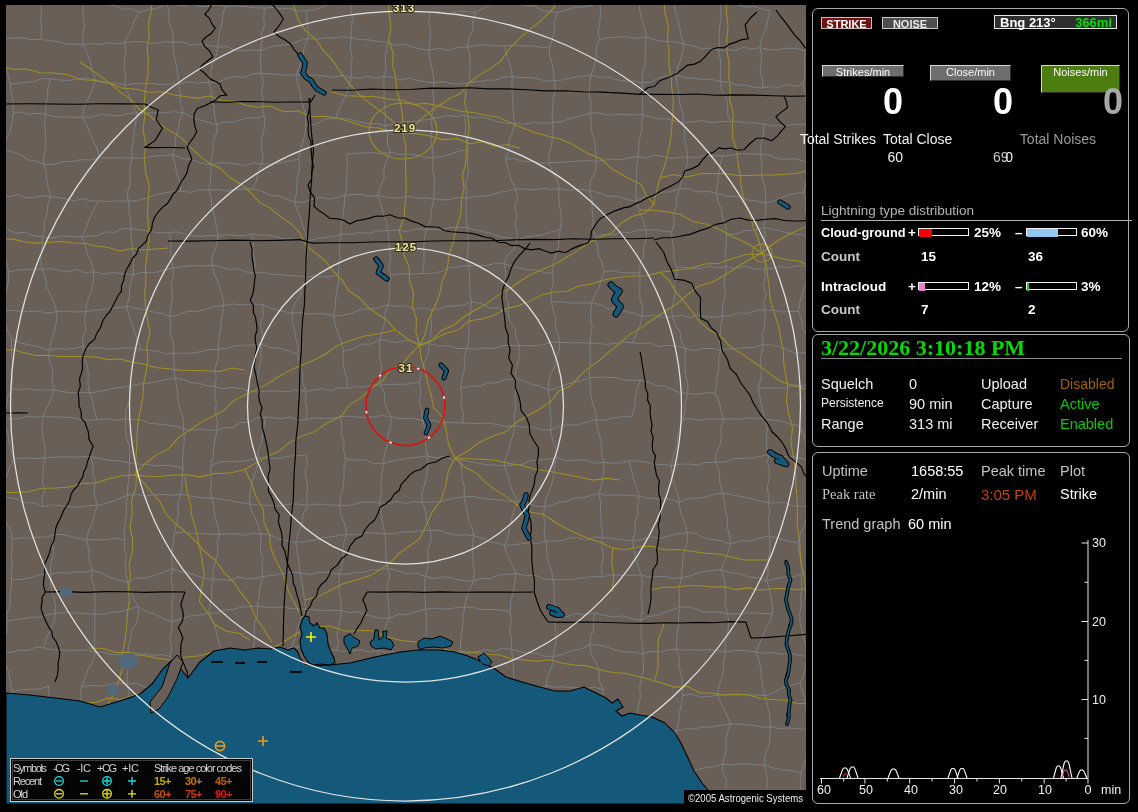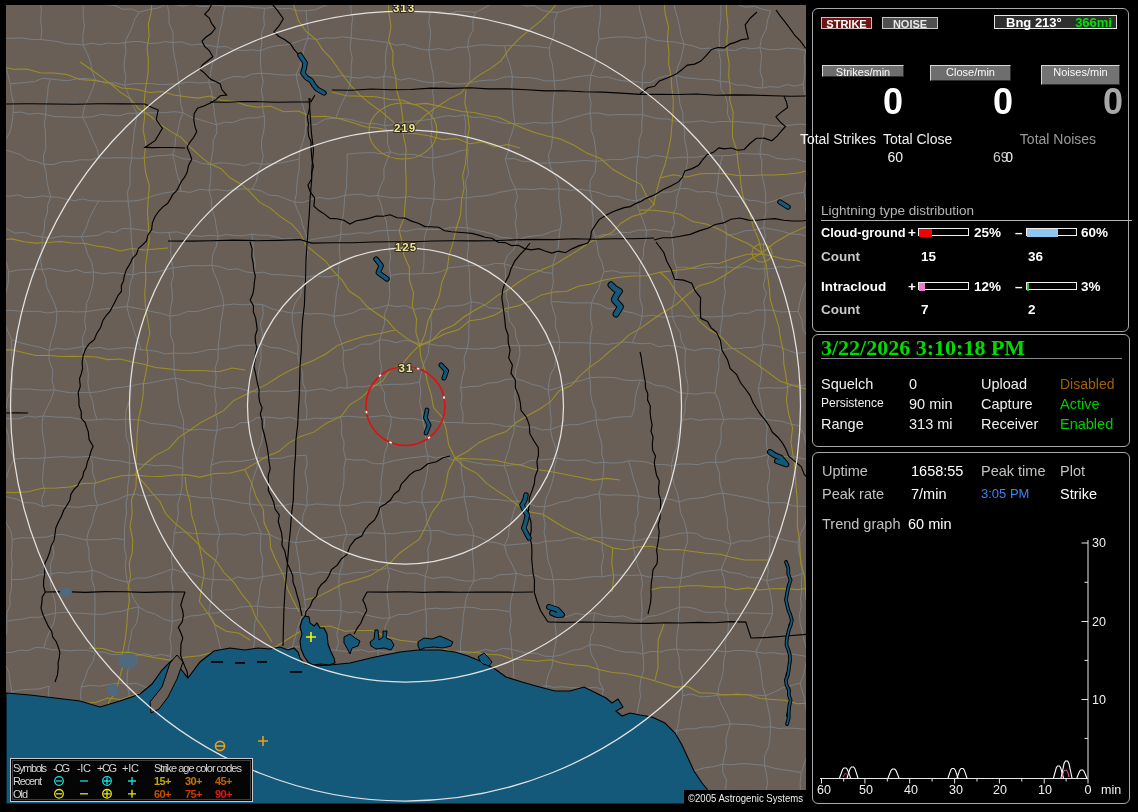--- a/index.html
+++ b/index.html
@@ -943,24 +943,24 @@
       <text x="215" y="797.5" fill="#e41414" textLength="17.5">90+</text>
     </g>
 <rect x="684" y="790" width="123" height="16" fill="#000"></rect>
 <text x="688" y="802" font-family="Liberation Sans, sans-serif" font-size="10.5" fill="#f0f0f0" textLength="115" lengthAdjust="spacingAndGlyphs">©2005 Astrogenic Systems</text>
   </svg>
 <div style="position:absolute;left:812px;top:8px;width:317px;height:324px;border:1px solid #a8a8a8;border-radius:6px"></div>
 <div style="position:absolute;left:812px;top:334px;width:318px;height:113px;border:1px solid #a8a8a8;border-radius:6px"></div>
 <div style="position:absolute;left:812px;top:452px;width:318px;height:352px;border:1px solid #a8a8a8;border-radius:6px"></div>
 <div style="position:absolute;left:821px;top:17px;width:51px;height:12px;background:#6e1212;border:1px solid #c8bcbc;color:#fff;font-family:'Liberation Sans',sans-serif;font-size:11px;font-weight:bold;text-align:center;line-height:12px">STRIKE</div>
 <div style="position:absolute;left:882px;top:17px;width:56px;height:12px;background:#4e4e4e;border:1px solid #c8c8c8;color:#e8e8e8;font-family:'Liberation Sans',sans-serif;font-size:11px;font-weight:bold;text-align:center;line-height:12px">NOISE</div>
-<div style="position:absolute;left:994px;top:15px;width:123px;height:14px;background:#2e2e2e;border:1.5px solid #e6e6e6;font-family:'Liberation Sans',sans-serif;font-size:13px;font-weight:bold;line-height:14px"><span style="color:#fff;padding-left:11px">Bng 213°</span><span style="color:#00e000;float:right;padding-right:4px">366mi</span></div>
+<div style="position:absolute;left:994px;top:15px;width:123px;height:14px;background:#2e2e2e;border:1.5px solid #e6e6e6;font-family:'Liberation Sans',sans-serif;font-size:13px;font-weight:bold;line-height:14px"><span style="color:#fff;padding-left:5px">Bng 213°</span><span style="color:#00e000;float:right;padding-right:4px">366mi</span></div>
 <div style="position:absolute;left:822px;top:65px;width:82px;height:12px;background:#6e6e6e;border:1px solid;border-color:#d6d6d6 #2e2e2e #2e2e2e #d6d6d6;color:#f8f8f8;font-family:'Liberation Sans',sans-serif;font-size:11px;text-align:center;line-height:12px">Strikes/min</div>
 <div style="position:absolute;left:930px;top:65px;width:81px;height:16px;background:#6e6e6e;border:1px solid;border-color:#d6d6d6 #2e2e2e #2e2e2e #d6d6d6;color:#f8f8f8;font-family:'Liberation Sans',sans-serif;font-size:11px;text-align:center;line-height:12px">Close/min</div>
-<div style="position:absolute;left:1041px;top:65px;width:79px;height:20px;background:#737373;border:1px solid;border-color:#d6d6d6 #2e2e2e #2e2e2e #d6d6d6;color:#f8f8f8;font-family:'Liberation Sans',sans-serif;font-size:11px;text-align:center;line-height:12px">Noises/min</div>
+<div style="position:absolute;left:1041px;top:65px;width:79px;height:28px;background:#4d7c0f;border:1px solid;border-color:#d6d6d6 #2e2e2e #2e2e2e #d6d6d6;color:#f8f8f8;font-family:'Liberation Sans',sans-serif;font-size:11px;text-align:center;line-height:12px">Noises/min</div>
 <div style="position:absolute;left:783px;top:81px;width:120px;text-align:right;color:#ffffff;font-family:'Liberation Sans',sans-serif;font-size:36px;font-weight:bold">0</div>
 <div style="position:absolute;left:893px;top:81px;width:120px;text-align:right;color:#ffffff;font-family:'Liberation Sans',sans-serif;font-size:36px;font-weight:bold">0</div>
 <div style="position:absolute;left:1003px;top:81px;width:120px;text-align:right;color:#a8a8a8;font-family:'Liberation Sans',sans-serif;font-size:36px;font-weight:bold">0</div>
 <div style="position:absolute;left:773px;top:131px;width:130px;text-align:center;color:#f0f0f0;font-family:'Liberation Sans',sans-serif;font-size:14px">Total Strikes</div>
 <div style="position:absolute;left:773px;top:149px;width:130px;text-align:right;color:#f0f0f0;font-family:'Liberation Sans',sans-serif;font-size:14px">60</div>
 <div style="position:absolute;left:883px;top:131px;width:130px;text-align:left;color:#f0f0f0;font-family:Liberation Sans, sans-serif;font-size:14px">Total Close</div>
 <div style="position:absolute;left:883px;top:149px;width:130px;text-align:right;color:#f0f0f0;font-family:'Liberation Sans',sans-serif;font-size:14px">0</div>
 <div style="position:absolute;left:993px;top:131px;width:130px;text-align:center;color:#9a9a9a;font-family:'Liberation Sans',sans-serif;font-size:14px">Total Noises</div>
 <div style="position:absolute;left:993px;top:149px;width:130px;text-align:left;color:#c8c8c8;font-family:'Liberation Sans',sans-serif;font-size:14px">69</div>
 <div style="position:absolute;left:821px;top:203px;width:311px;color:#b4b4b4;font-family:'Liberation Sans',sans-serif;font-size:13.5px;border-bottom:1px solid #b4b4b4;padding-bottom:2px">Lightning type distribution</div>
@@ -1003,23 +1003,23 @@
 <div style="position:absolute;left:981px;top:396px;color:#efefef;font-family:'Liberation Sans',sans-serif;font-size:14.5px">Capture</div>
 <div style="position:absolute;left:1060px;top:396px;color:#00cc00;font-family:'Liberation Sans',sans-serif;font-size:14.5px">Active</div>
 <div style="position:absolute;left:821px;top:416px;color:#efefef;font-family:'Liberation Sans',sans-serif;font-size:14.5px">Range</div>
 <div style="position:absolute;left:909px;top:416px;color:#efefef;font-family:'Liberation Sans',sans-serif;font-size:14.5px">313 mi</div>
 <div style="position:absolute;left:981px;top:416px;color:#efefef;font-family:'Liberation Sans',sans-serif;font-size:14.5px">Receiver</div>
 <div style="position:absolute;left:1060px;top:416px;color:#00cc00;font-family:'Liberation Sans',sans-serif;font-size:14.5px">Enabled</div>
 <div style="position:absolute;left:822px;top:463px;color:#c2c2c2;font-family:'Liberation Sans',sans-serif;font-size:14.5px">Uptime</div>
 <div style="position:absolute;left:911px;top:463px;color:#fff;font-family:'Liberation Sans',sans-serif;font-size:14.5px">1658:55</div>
 <div style="position:absolute;left:981px;top:463px;color:#c2c2c2;font-family:'Liberation Sans',sans-serif;font-size:14.5px">Peak time</div>
 <div style="position:absolute;left:1060px;top:463px;color:#c2c2c2;font-family:'Liberation Sans',sans-serif;font-size:14.5px">Plot</div>
-<div style="position:absolute;left:822px;top:486px;color:#c2c2c2;font-family:Liberation Sans, sans-serif;font-size:14.5px">Peak rate</div>
-<div style="position:absolute;left:911px;top:486px;color:#fff;font-family:'Liberation Sans',sans-serif;font-size:14.5px">7/min</div>
-<div style="position:absolute;left:981px;top:486px;color:#3b82f6;font-family:'Liberation Sans',sans-serif;font-size:13px">3:05 PM</div>
+<div style="position:absolute;left:822px;top:486px;color:#c2c2c2;font-family:Liberation Serif, serif;font-size:14.5px">Peak rate</div>
+<div style="position:absolute;left:911px;top:486px;color:#fff;font-family:'Liberation Sans',sans-serif;font-size:14.5px">2/min</div>
+<div style="position:absolute;left:981px;top:486px;color:#c2410c;font-family:'Liberation Sans',sans-serif;font-size:15px">3:05 PM</div>
 <div style="position:absolute;left:1060px;top:486px;color:#fff;font-family:'Liberation Sans',sans-serif;font-size:14.5px">Strike</div>
 <div style="position:absolute;left:822px;top:516px;color:#c2c2c2;font-family:'Liberation Sans',sans-serif;font-size:14.5px">Trend graph</div>
 <div style="position:absolute;left:908px;top:516px;color:#fff;font-family:'Liberation Sans',sans-serif;font-size:14.5px">60 min</div>
 <svg style="position:absolute;left:810px;top:532px" width="328" height="276" viewBox="810 532 328 276">
     <g stroke="#e8e8e8" stroke-width="1" fill="none">
       <path d="M1088,540 V778.5 M820,778.5 H1088"></path>
       <path d="M1081.5,543 H1088"></path>
       <path d="M1084.5,582.3 H1088"></path>
       <path d="M1081.5,621.5 H1088"></path>
       <path d="M1084.5,660.4 H1088"></path>

